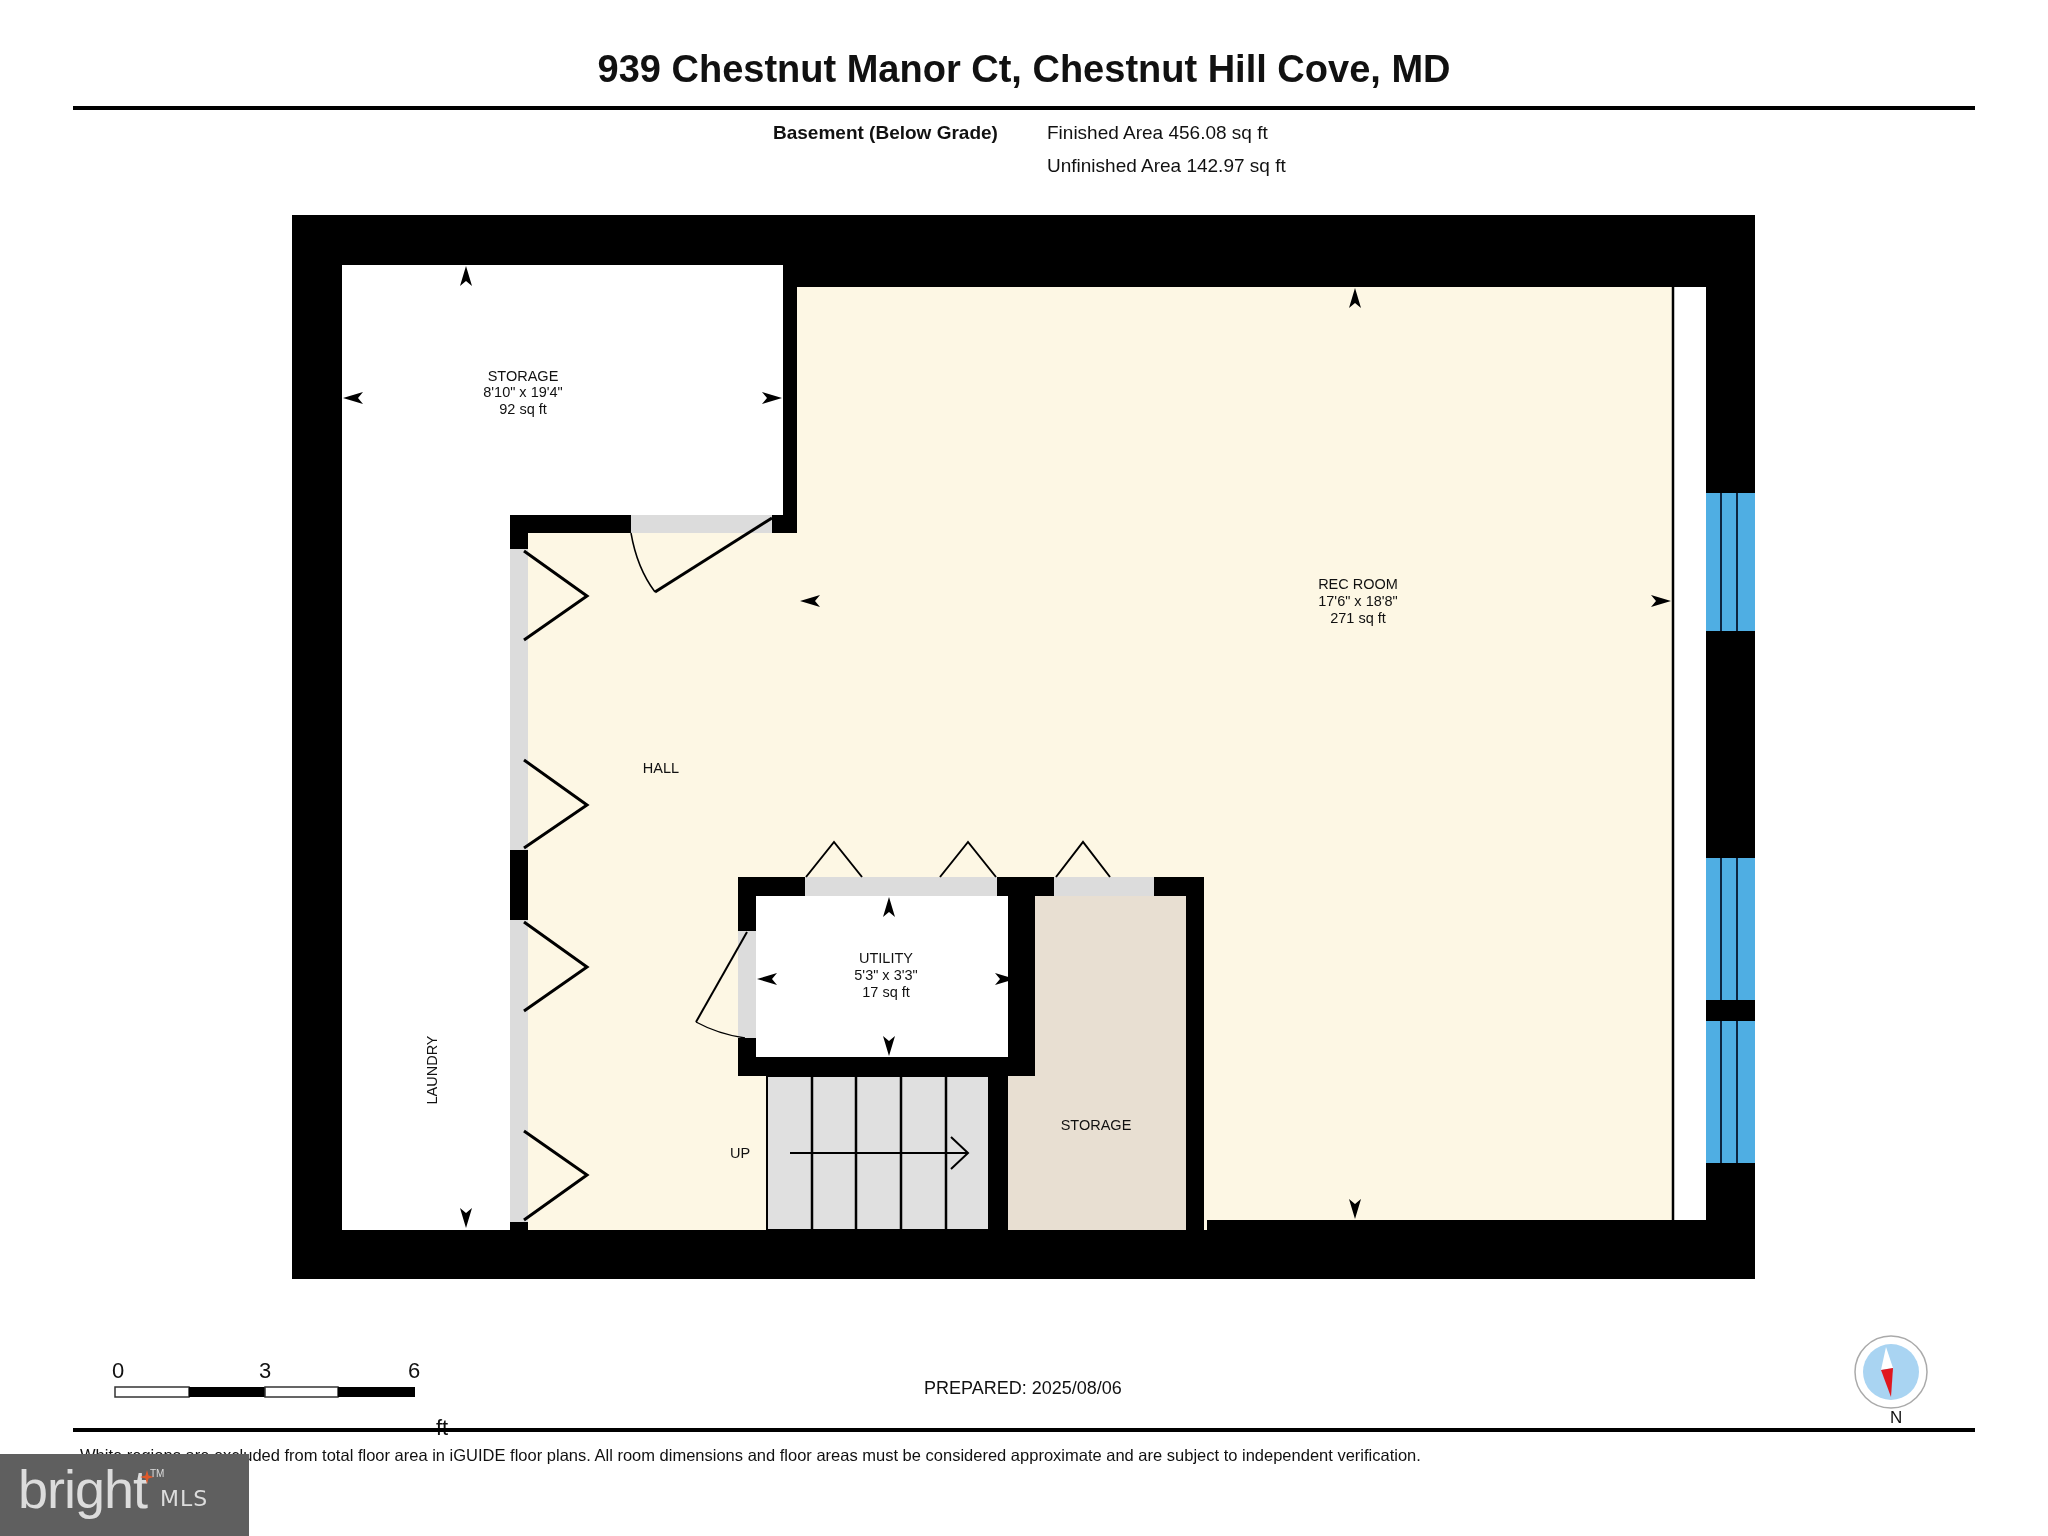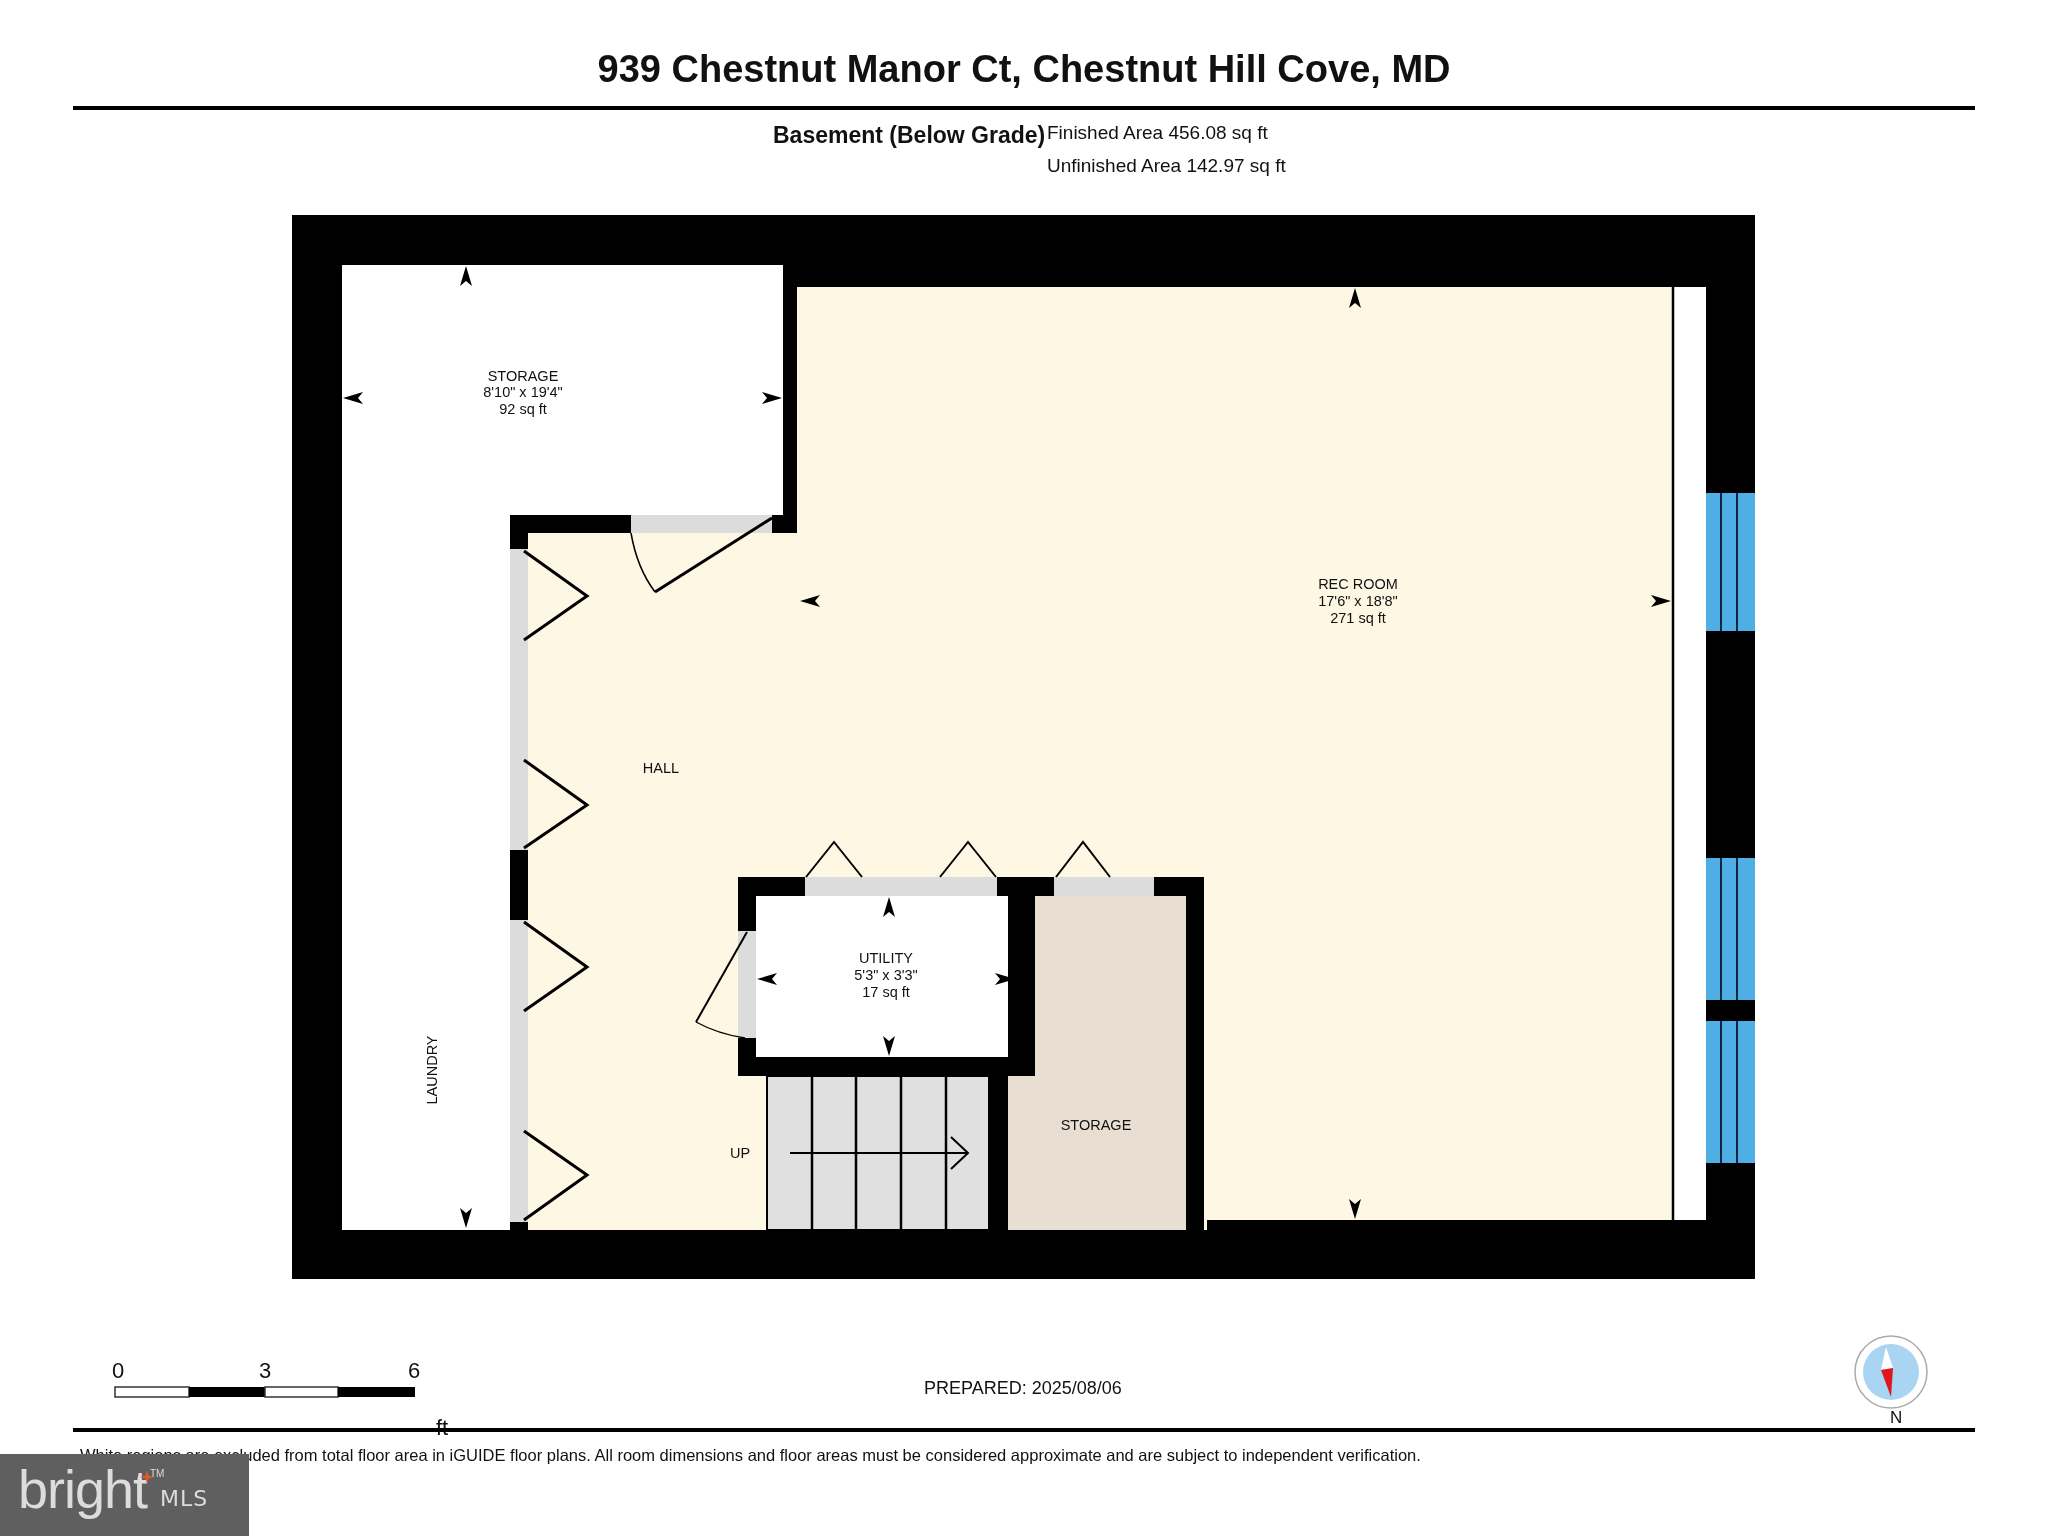--- a/index.html
+++ b/index.html
@@ -2,21 +2,21 @@
 <html><head>
   <meta charset="utf-8">
   <style>
     html, body { margin: 0; padding: 0; background: #ffffff; }
     body { width: 2048px; height: 1536px; position: relative; overflow: hidden;
            font-family: "Liberation Sans", sans-serif; color: #111; }
     .abs { position: absolute; }
     .title { left: 0; width: 2048px; top: 48px; text-align: center;
              font-size: 38px; font-weight: bold; letter-spacing: 0px; }
     .rule { background: #000; height: 4px; }
-    .area-label { font-size: 23px; font-weight: bold; }
+    .area-label { font-size: 19px; font-weight: bold; }
     .area-value { font-size: 19px; }
     .plan { left: 0; top: 0; }
     .room-text { font-family: "Liberation Sans", sans-serif; fill: #111; }
     .scale-lbl { font-size: 22px; }
     .prepared { font-size: 18px; }
     .disclaimer { font-size: 16.5px; white-space: nowrap; }
     .logo-box { left: 0; top: 1454px; width: 249px; height: 82px; background: #5f5f5f; }
     .logo-bright { left: 18px; top: 1458px; font-family: Liberation Sans, sans-serif; font-size: 54px;
                    color: #dcdcdc; letter-spacing: -1px; }
     .logo-mls { left: 160px; top: 1486px; font-family: "DejaVu Sans", sans-serif; font-size: 22px;

